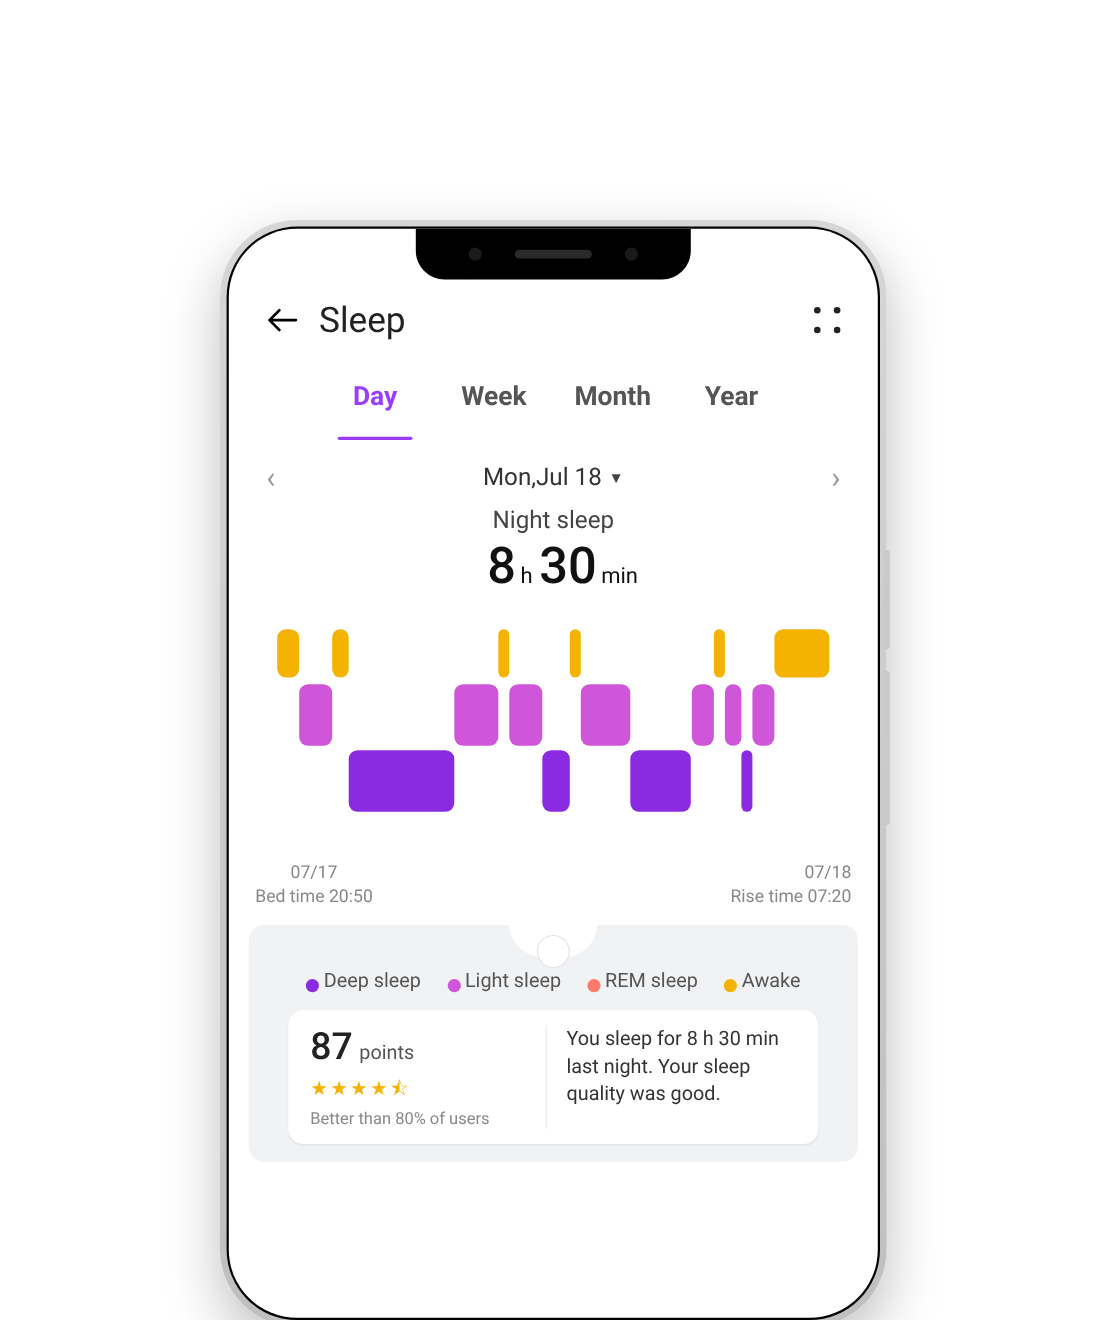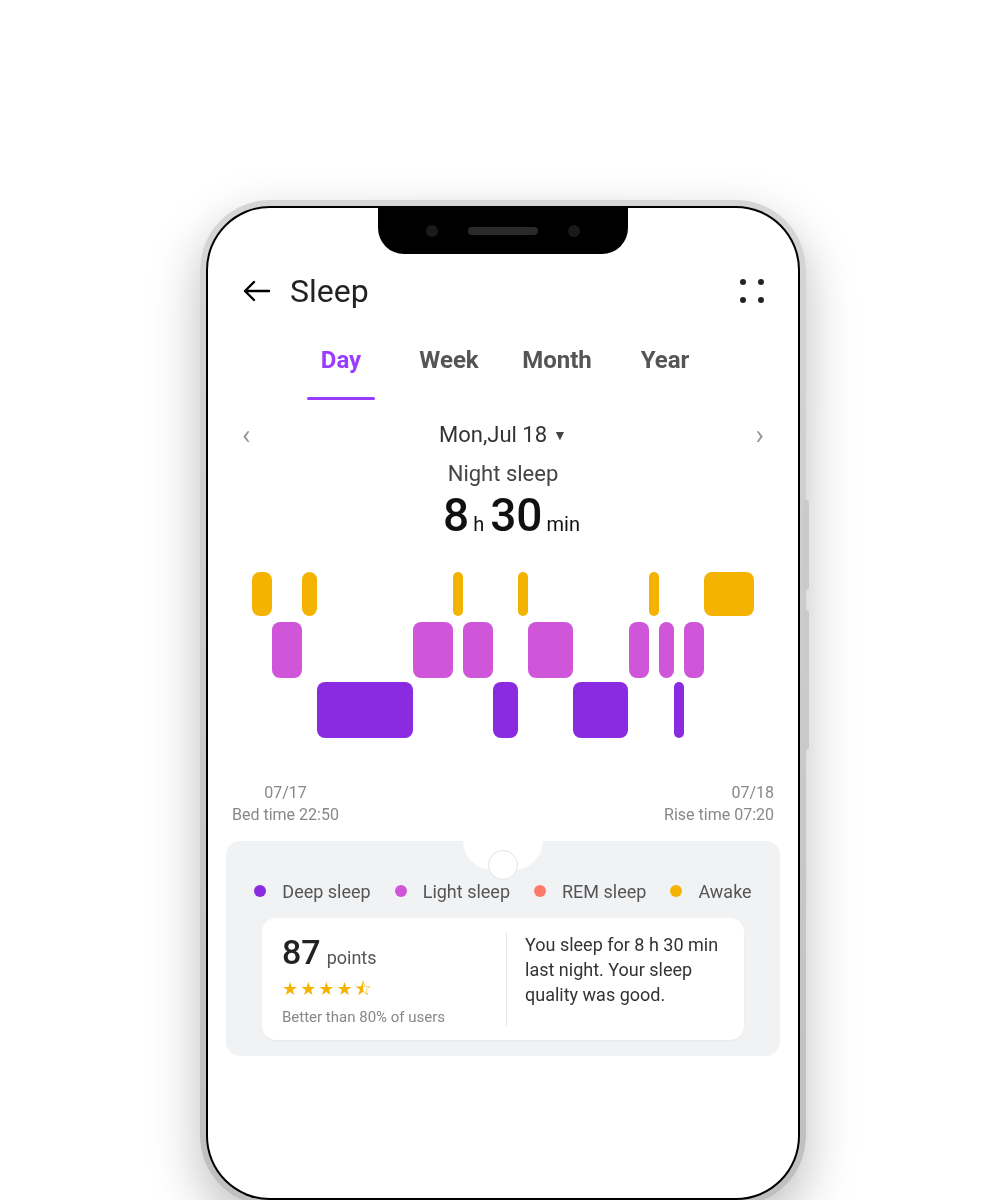--- a/index.html
+++ b/index.html
@@ -52,29 +52,29 @@
   .c-deep{background:#8a2be2;}
   
   .chartlabels{display:flex;justify-content:space-between;padding:40px 24px 0;font-size:16px;color:#888;text-align:center;}
   .chartlabels .l{line-height:1.4;}
   
   .legendcard{position:relative;margin:14px 18px 0;background:#f1f2f4;border-radius:14px;padding:40px 18px 16px;}
   .bump-wrap{position:absolute;top:-1px;left:0;right:0;display:flex;justify-content:center;}
   .bump{width:80px;height:30px;background:#fff;border-radius:0 0 40px 40px;position:relative;}
   .bump::after{content:"";position:absolute;left:50%;top:10px;transform:translateX(-50%);width:28px;height:28px;border:1px solid #e2e3e5;border-radius:50%;background:#fff;}
   .legend{display:flex;justify-content:center;gap:24px;font-size:18px;color:#555;flex-wrap:wrap;}
-  .lg{display:flex;align-items:center;gap:16px;}
+  .lg{display:flex;align-items:flex-end;gap:4px;}
   .swatch{width:12px;height:12px;border-radius:50%;}
   .sw-deep{background:#8a2be2;}
   .sw-light{background:#cf55d9;}
   .sw-rem{background:#ff7a6b;}
   .sw-awake{background:#f5b301;}
   
   .scorecard{margin:16px 18px 0;background:#fff;border-radius:14px;padding:14px 20px;display:flex;gap:0;box-shadow:0 1px 2px rgba(0,0,0,.05);}
-  .scoreleft{flex:0 0 200px;border-right:1px solid #e6e6e8;padding-right:24px;}
+  .scoreleft{flex:0 0 200px;border-right:1px solid #e6e6e8;padding-right:14px;}
   .score{display:flex;align-items:baseline;gap:6px;}
   .score .n{font-size:34px;font-weight:500;}
   .score .u{font-size:18px;color:#555;}
   .stars{margin-top:4px;color:#f5b301;font-size:18px;letter-spacing:2px;}
   .better{font-size:15px;color:#888;margin-top:2px;}
   .scoreright{flex:1;padding-left:18px;font-size:18px;color:#333;line-height:1.4;}
 </style>
 </head>
 <body>
 
@@ -168,21 +168,21 @@
             <div class="seg c-awake" style="left: 79%; width: 2%; top: 0px; height: 44px;"></div>
             <div class="seg c-light" style="left: 81%; width: 3%; top: 50px; height: 56px;"></div>
             <div class="seg c-deep" style="left: 84%; width: 2%; top: 110px; height: 56px;"></div>
             <div class="seg c-light" style="left: 86%; width: 4%; top: 50px; height: 56px;"></div>
             <div class="seg c-awake" style="left: 90%; width: 10%; top: 0px; height: 44px;"></div>
           </div>
 
         <div class="chartlabels">
           <div class="l">
             <div>07/17</div>
-            <div>Bed time 22:50</div>
+            <div>Bed time 20:50</div>
           </div>
           <div class="l" style="text-align:right;">
             <div>07/18</div>
             <div>Rise time 07:20</div>
           </div>
         </div>
 
         <div class="legendcard">
           <div class="bump-wrap">
               <div class="bump"></div>

